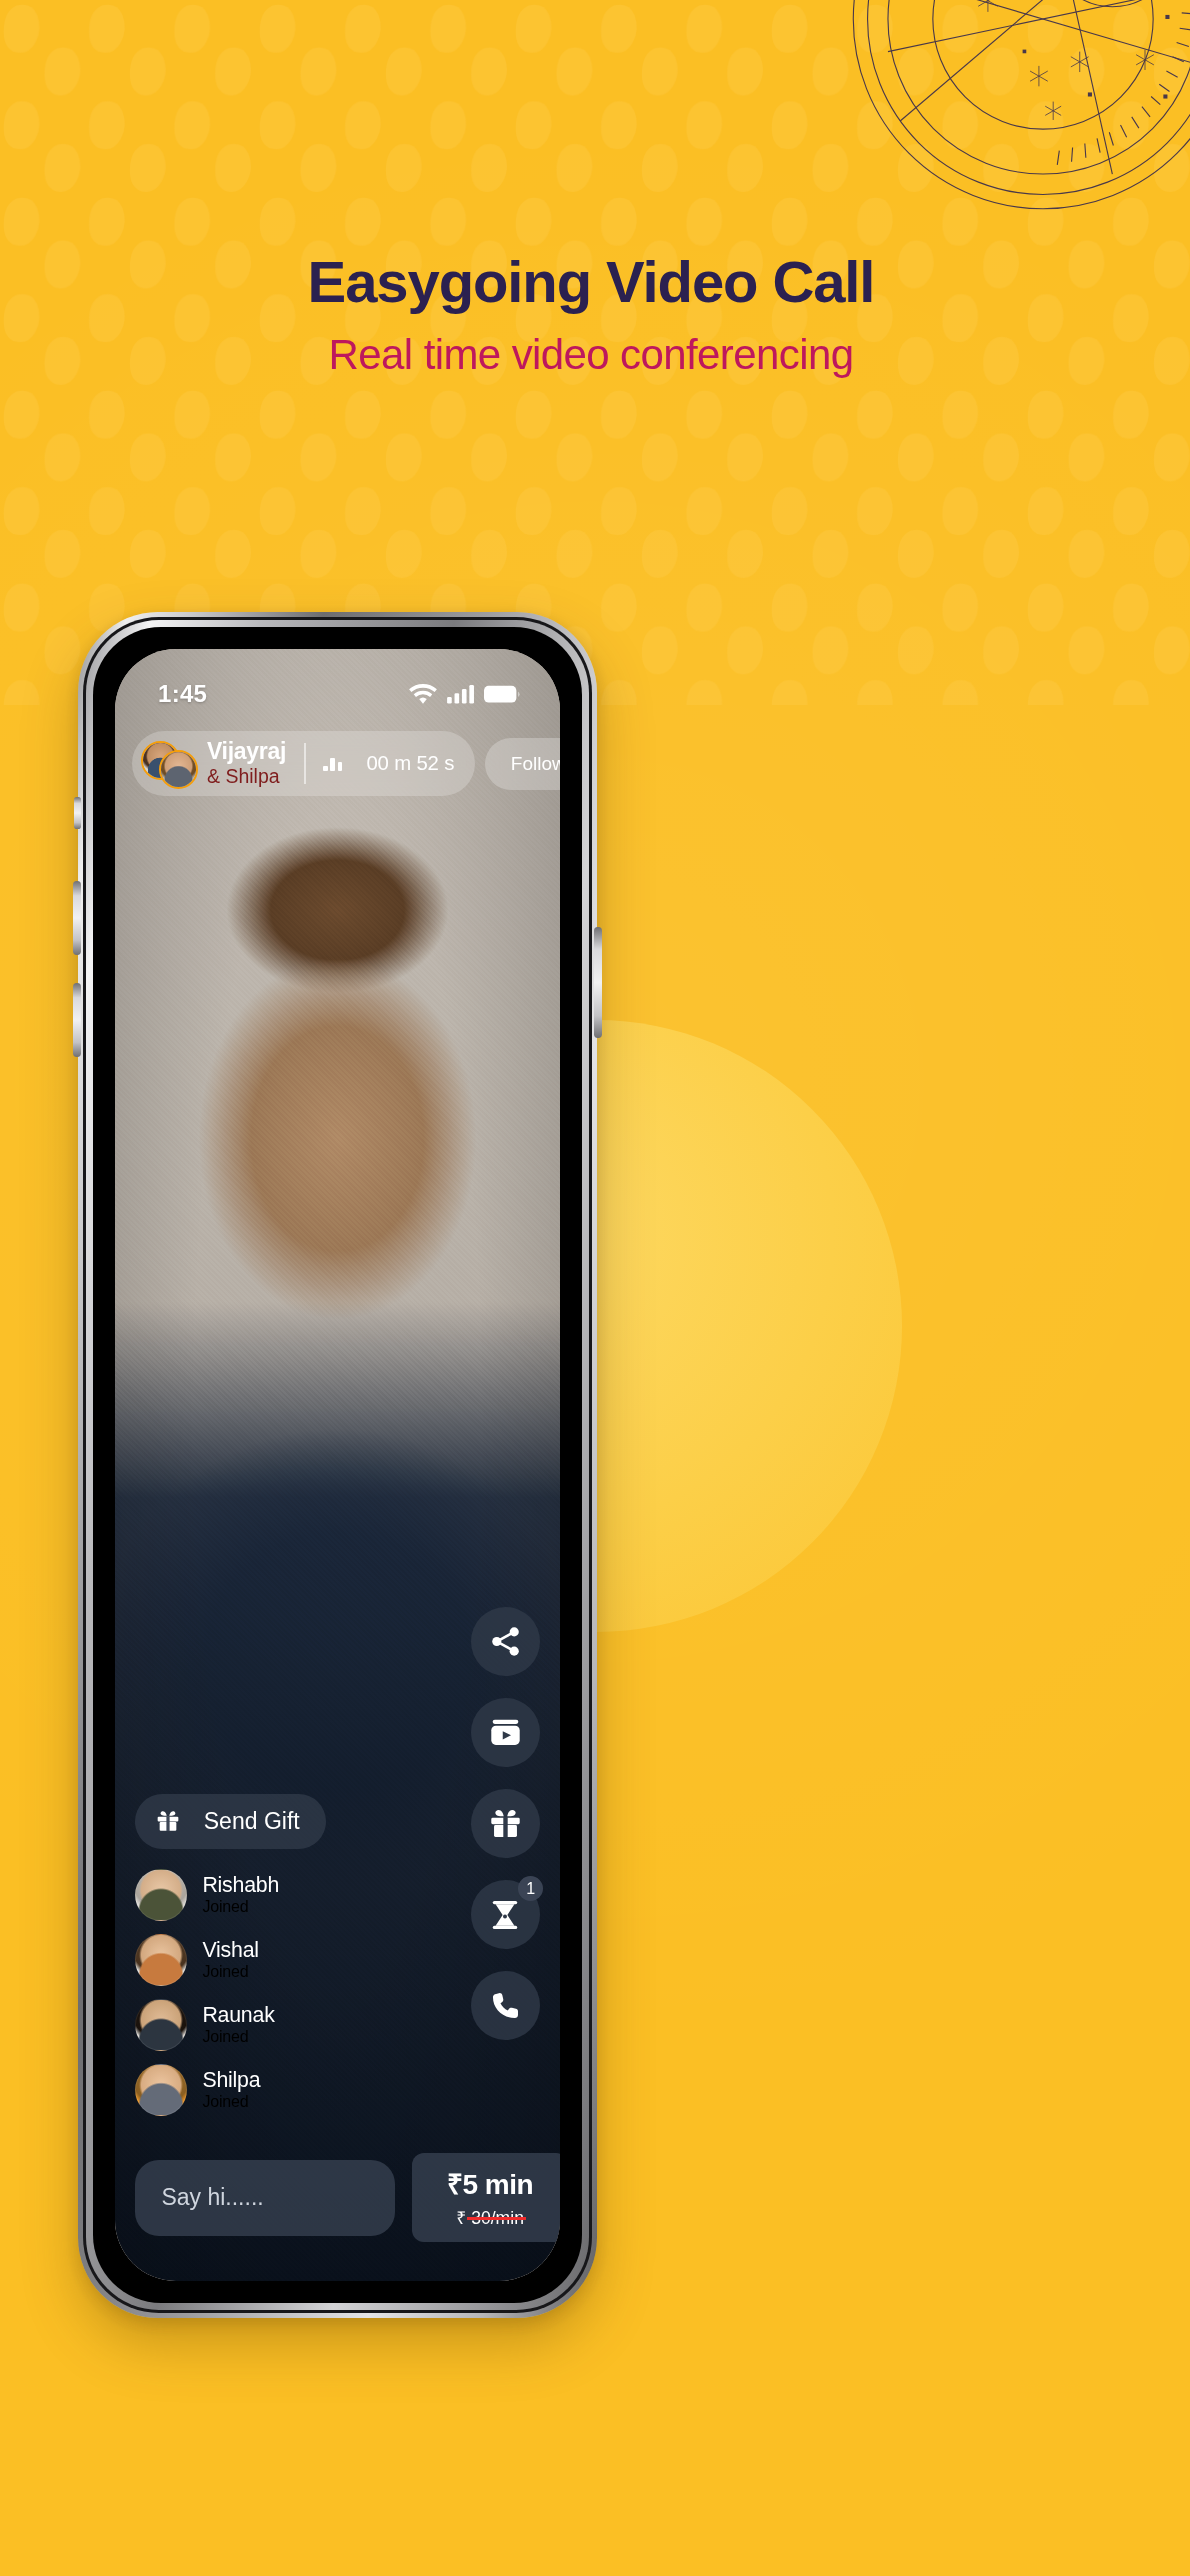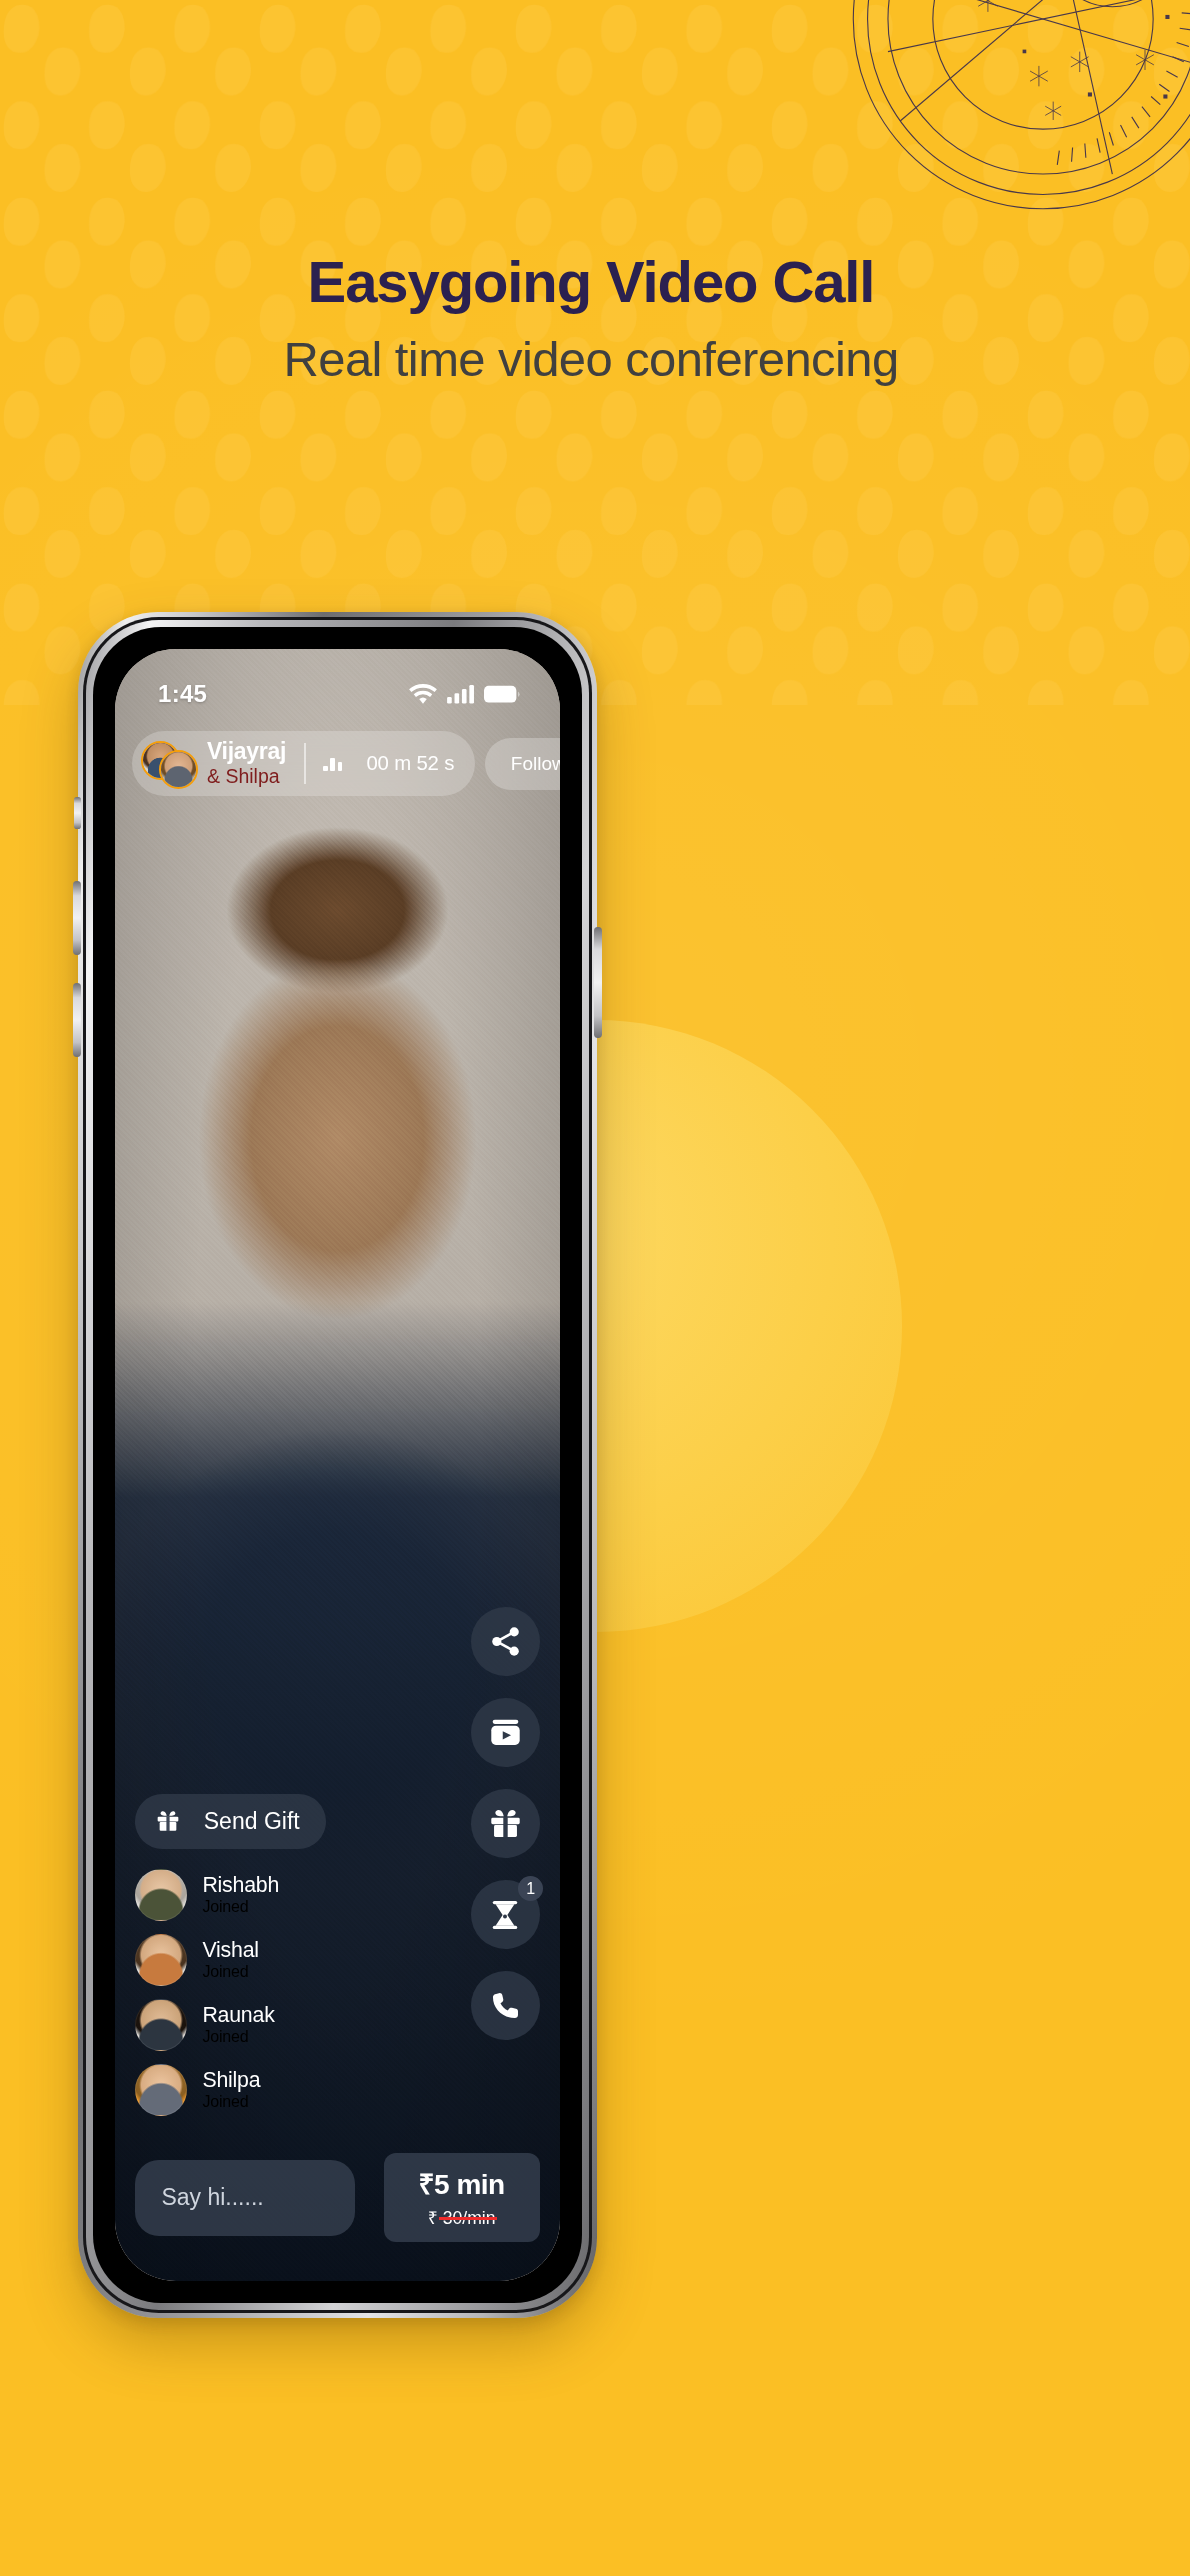--- a/index.html
+++ b/index.html
@@ -64,23 +64,23 @@
   #page-title {
     font-size: 58px;
     font-weight: 700;
     letter-spacing: -1.1px;
     color: #2B2150;
     line-height: 1.05;
   }
 
   #page-subtitle {
     margin-top: 18.5px;
-    font-size: 49px;
+    font-size: 42px;
     font-weight: 400;
-    color: #404040;
+    color: #be185d;
     letter-spacing: -0.6px;
   }
 
   
   #phone {
     position: absolute;
     left: 78px;
     top: 612px;
     width: 519px;
     height: 1706px;
@@ -405,21 +405,21 @@
     left: 20.4px; right: 20.4px;
     bottom: 39px;
     display: flex;
     align-items: center;
     justify-content: space-between;
     gap: 16.7px;
     z-index: 28;
   }
   #chat-input {
     flex: 0 0 auto;
-    width: 220px;
+    width: 260px;
     height: 76px;
     border-radius: 24px;
     background: rgba(52,62,78,0.84);
     border: none;
     outline: none;
     color: #fff;
     font-size: 23px;
     font-family: inherit;
     padding: 0 26px;
   }

